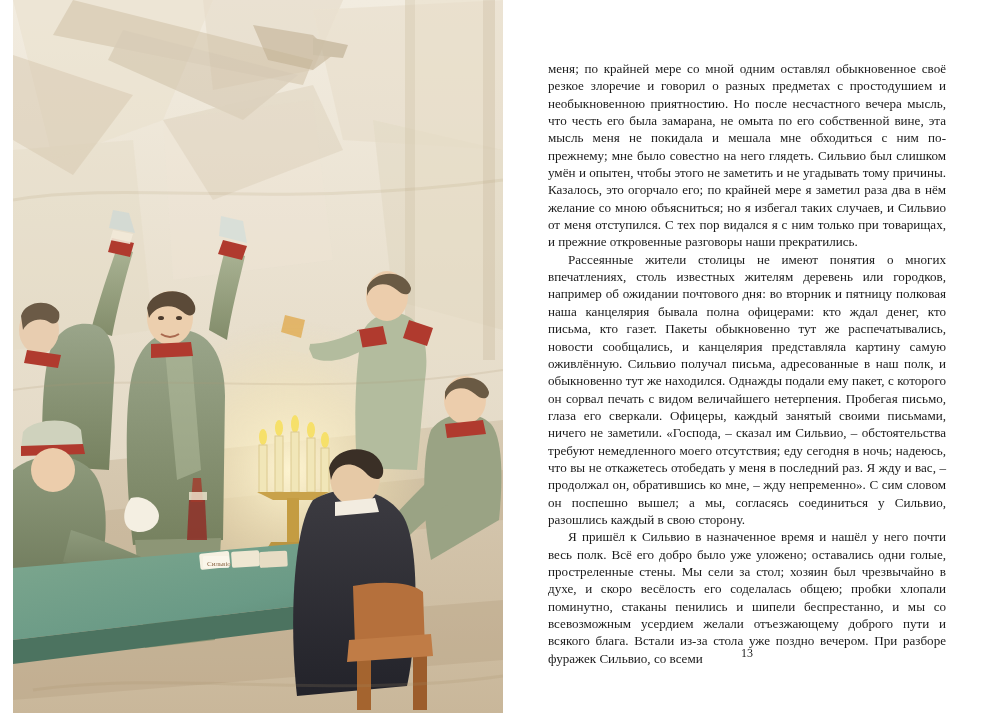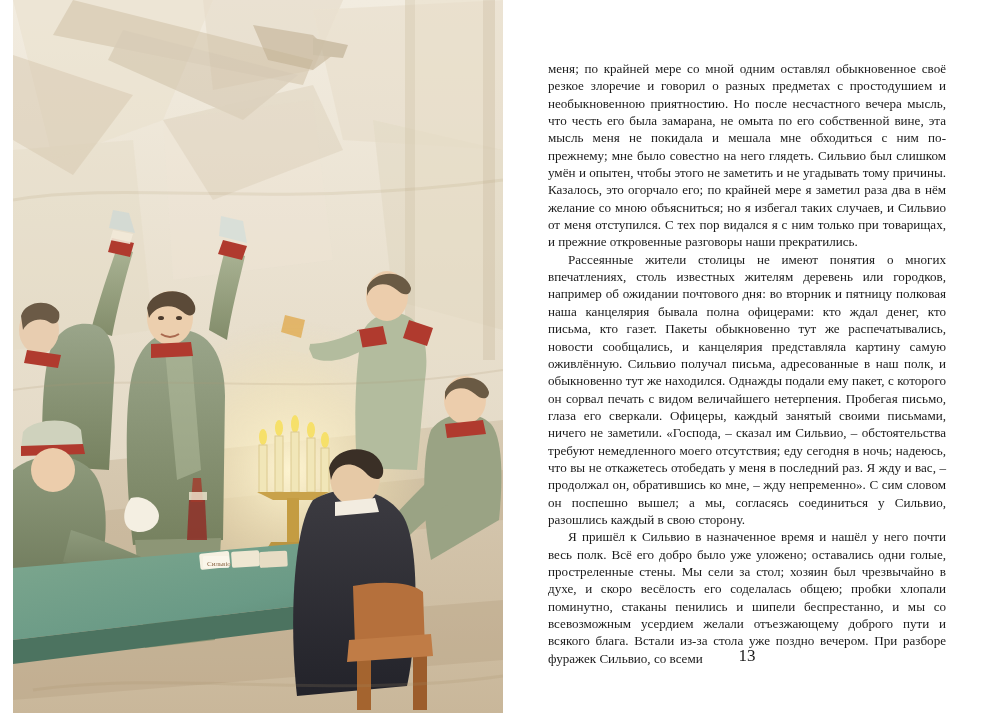--- a/index.html
+++ b/index.html
@@ -55,21 +55,21 @@
   .body-text p.indent {
     text-indent: 20px;
   }
   .folio {
     position: absolute;
     left: 0;
     top: 646px;
     width: 398px;
     text-align: center;
     font-family: "Liberation Serif", serif;
-    font-size: 17px;
+    font-size: 12px;
     color: #1a1a1a;
   }
 </style>
 </head>
 <body>
 
 <div class="page">
 
   <div class="illustration">
     <svg class="illo-svg" viewBox="0 0 490 713" preserveAspectRatio="none">

